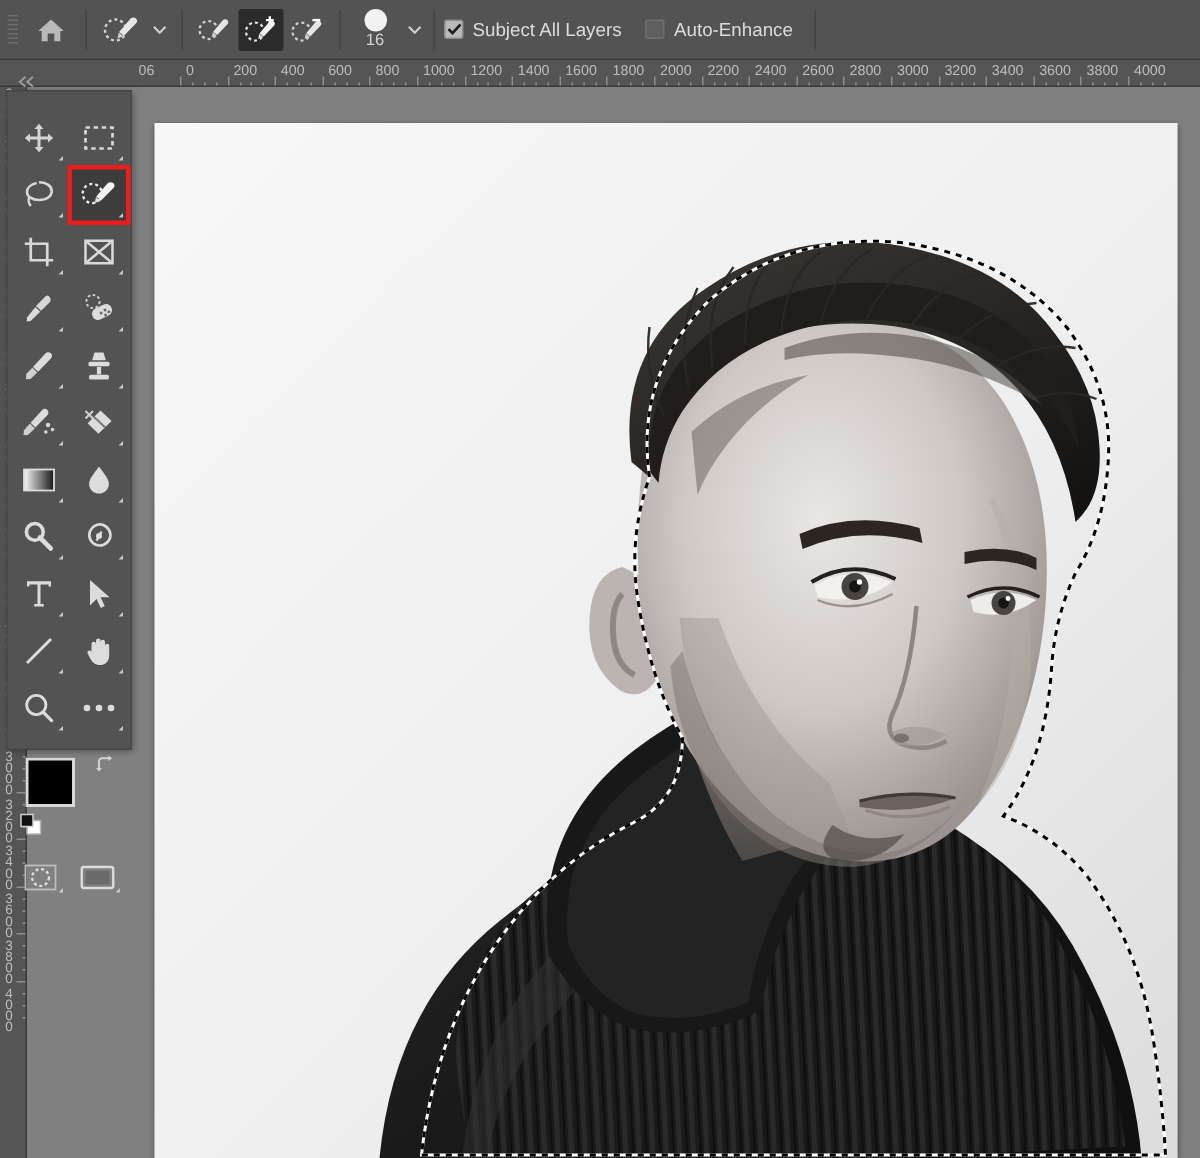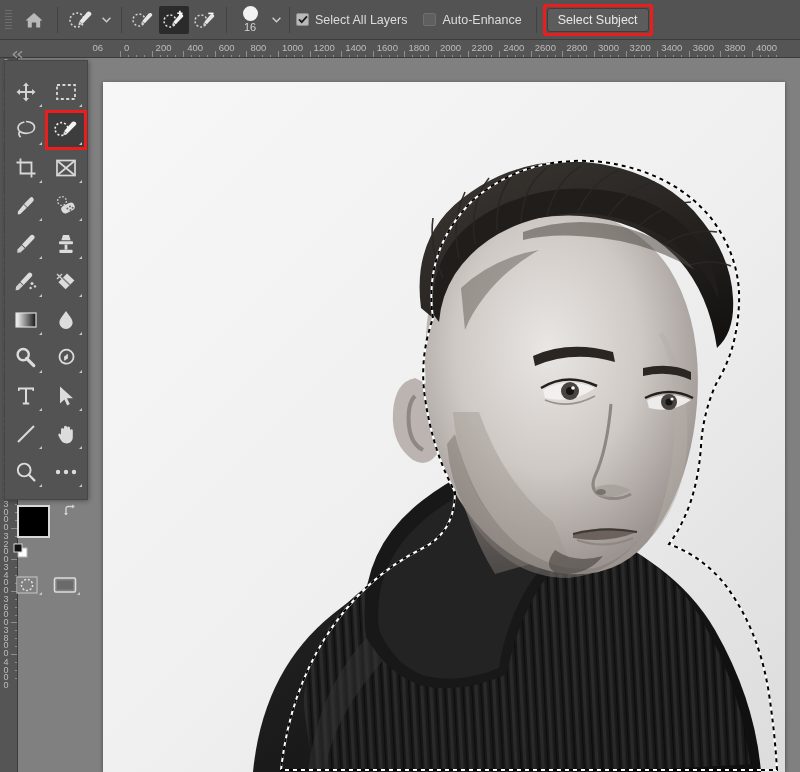--- a/index.html
+++ b/index.html
@@ -265,35 +265,32 @@
     </div>
 
     <div class="opt-sep"></div>
 
     <div class="cbx-wrap">
       <div class="cbx">
         <svg width="10" height="9" viewBox="0 0 10 9">
             <path d="M1 4.4 L3.7 7.1 L9 1.3" fill="none" stroke="#1c1c1c" stroke-width="1.8"></path>
           </svg>
       </div>
-      <span class="cbx-label">Select All Layers</span>
+      <span class="cbx-label">Subject All Layers</span>
     </div>
 
     <div style="width:16px"></div>
 
     <div class="cbx-wrap">
       <div class="cbx off"></div>
       <span class="cbx-label">Auto-Enhance</span>
     </div>
 
     <div class="opt-sep" style="margin-left:14px"></div>
 
-    <div class="redbox">
-      <button class="pushbtn">Select Subject</button>
-    </div>
 
     <div style="width:10px"></div>
 
   </div>
 
   <div class="ruler-h" id="rh">
       <div class="rlab" style="left: 92.4px;">06</div>
       <div class="rtick major" style="left: 120px;"></div>
       <div class="rlab" style="left: 124px;">0</div>
       <div class="rtick" style="left: 127.9px; height: 3px; top: 15px;"></div>

